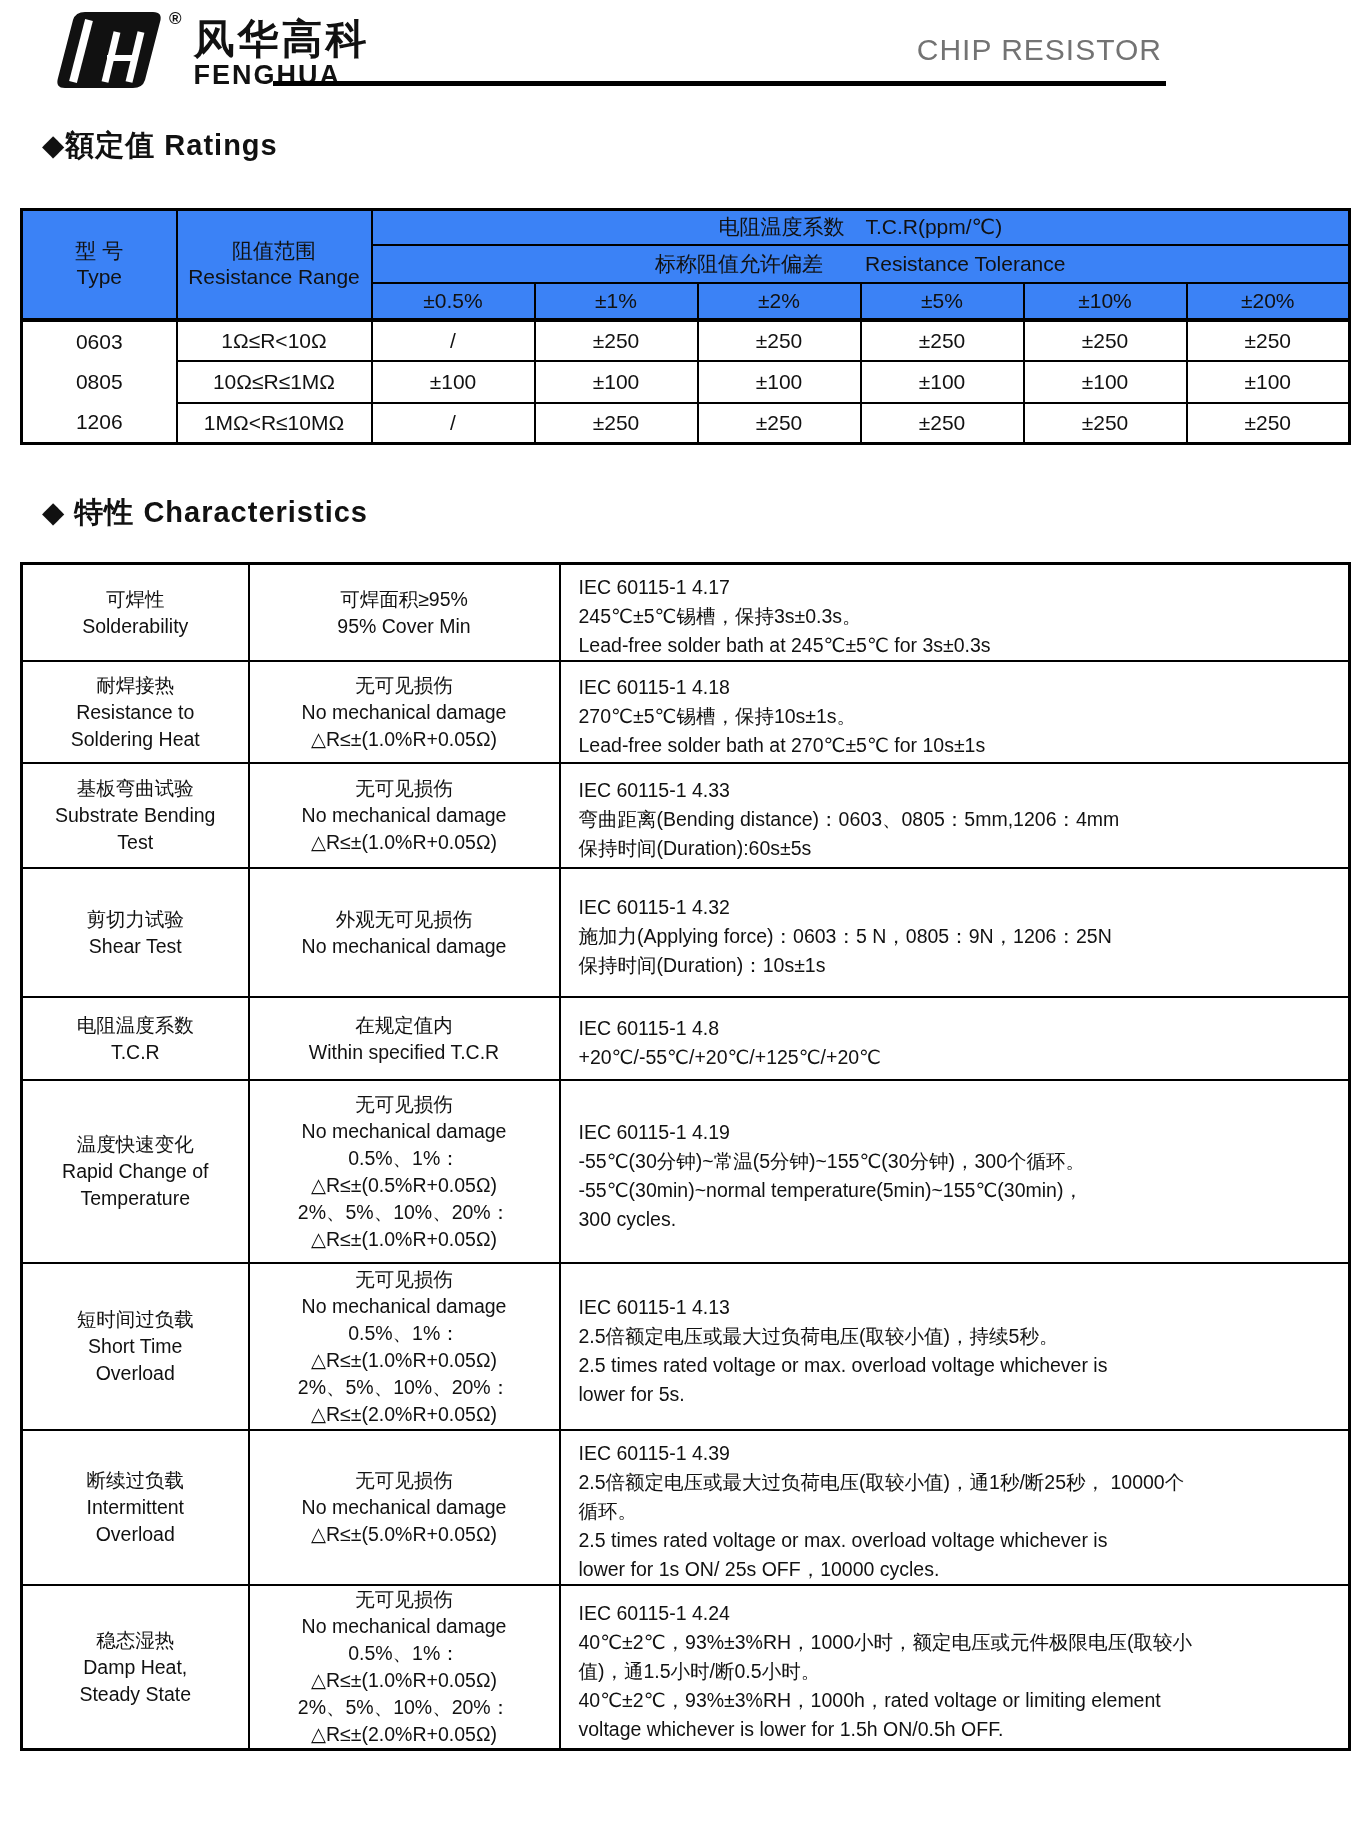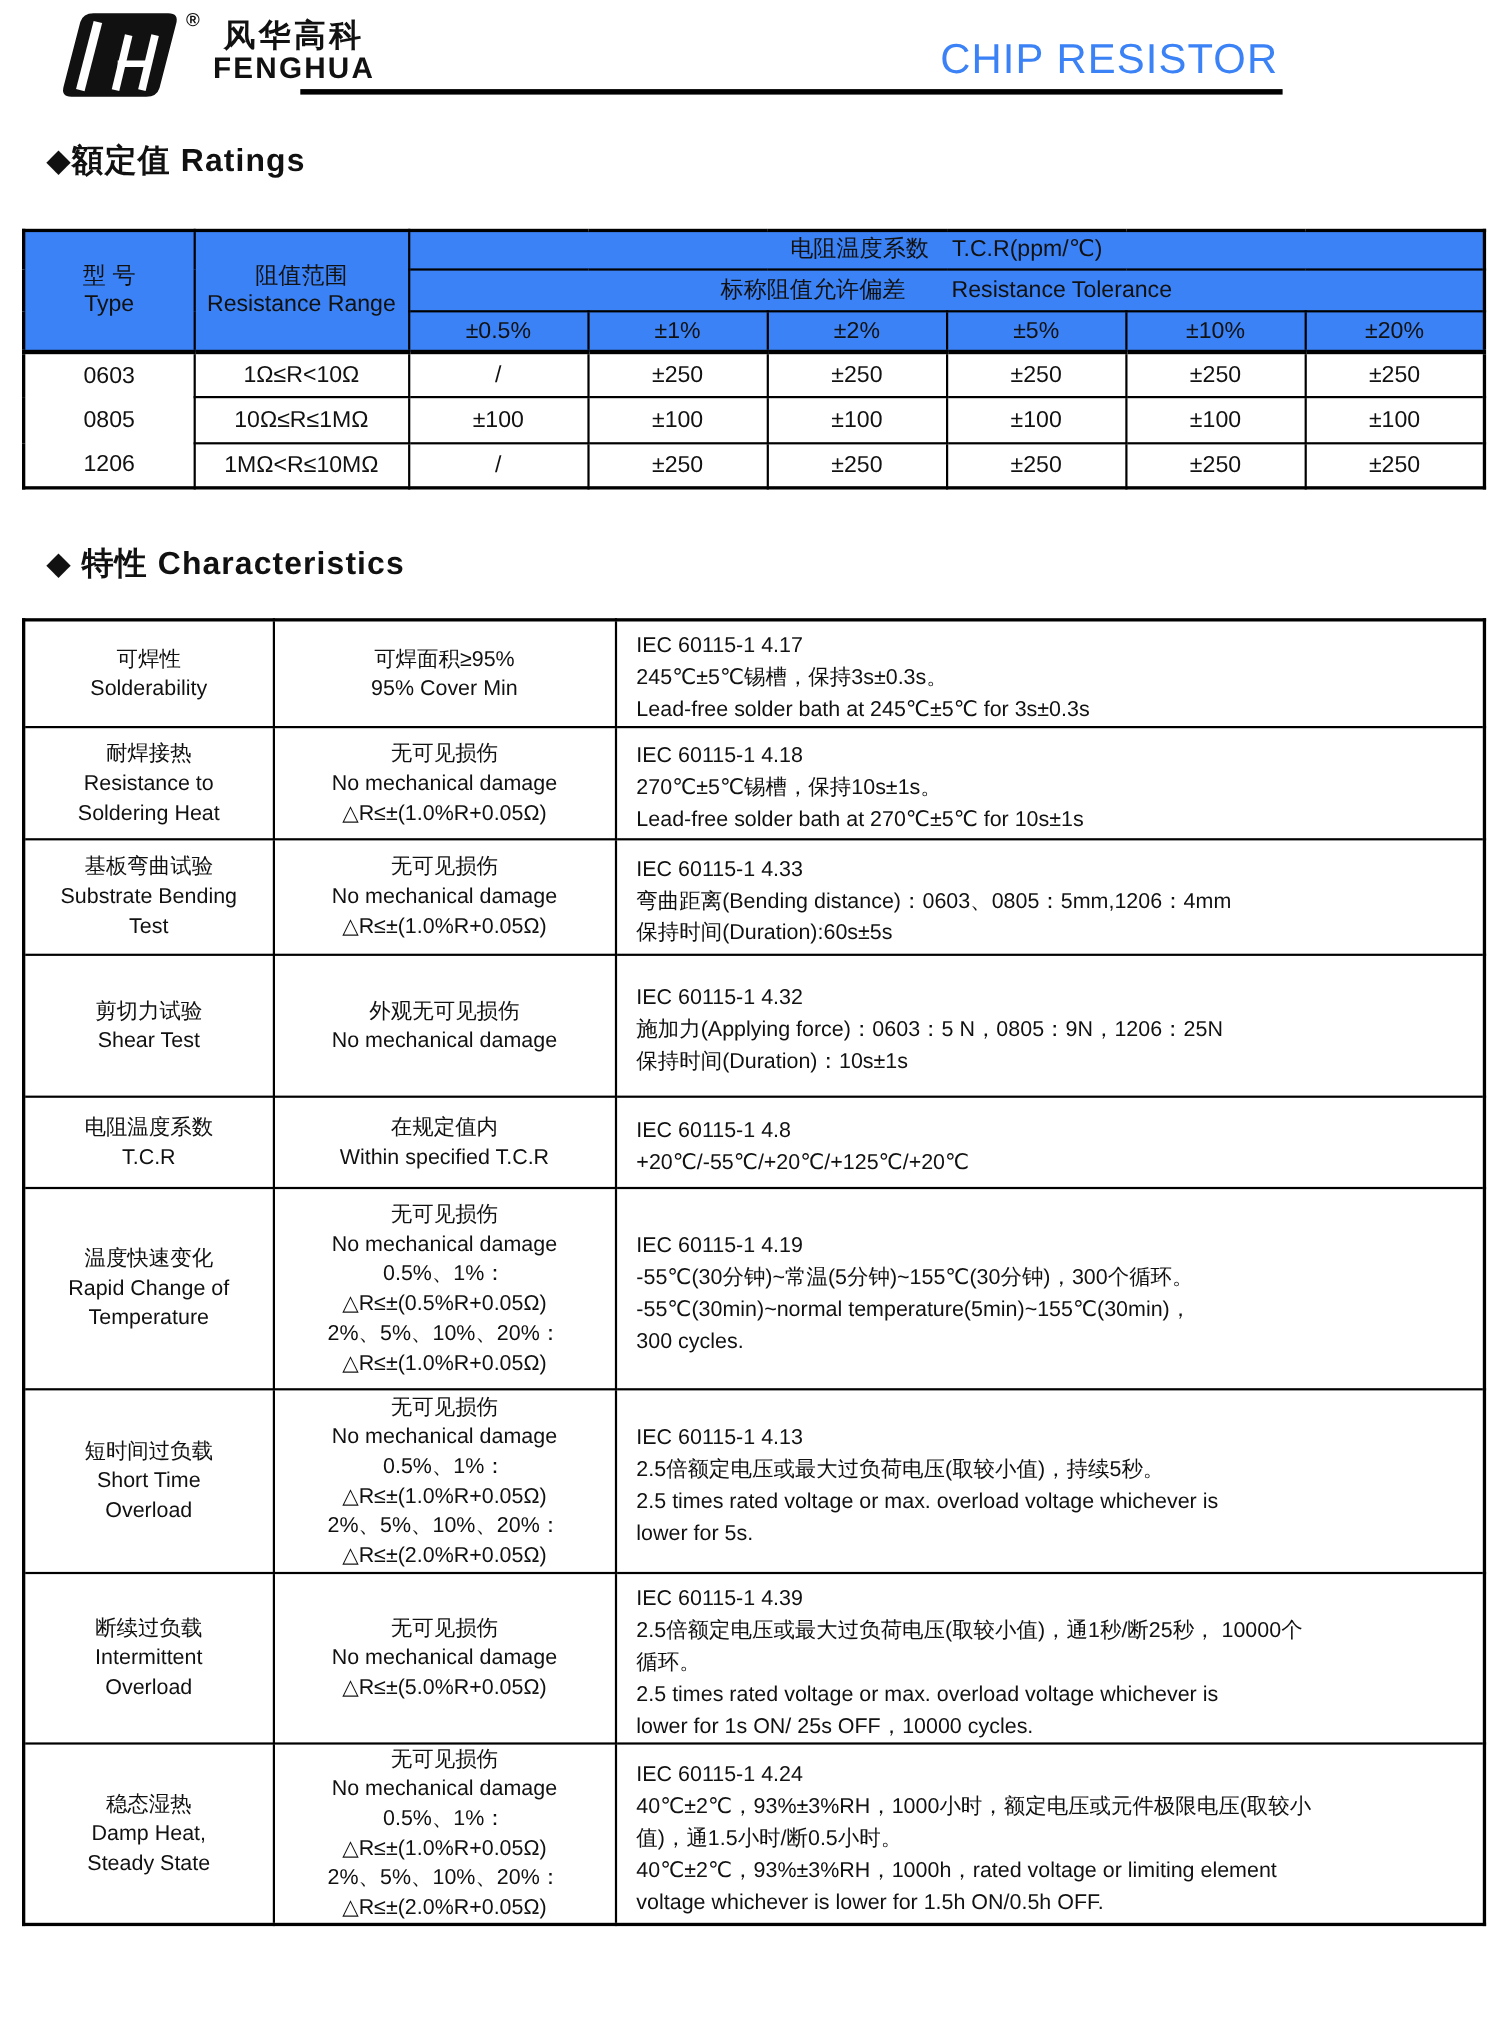--- a/index.html
+++ b/index.html
@@ -5,23 +5,23 @@
   * { box-sizing: border-box; margin: 0; padding: 0; }
   html, body { background: #ffffff; }
   body { font-family: "Liberation Sans", "DejaVu Sans", sans-serif; color: #111111; }
   .page { position: relative; width: 1368px; height: 1839px; background: #ffffff; overflow: hidden; }
 
   
   .logo { position: absolute; top: 10px; left: 55px; display: flex; align-items: flex-start; }
   .logo-mark { width: 112px; height: 80px; display: block; }
   .reg-mark { font-size: 17px; line-height: 1; margin: 0 6px 0 2px; font-weight: bold; }
   .logo-text { margin-left: 6px; margin-top: 8px; }
-  .logo-cn { font-size: 29px; font-weight: bold; letter-spacing: 3px; line-height: 1.05; text-align: center; }
+  .logo-cn { font-size: 41px; font-weight: bold; letter-spacing: 3px; line-height: 1.05; }
   .logo-en { font-size: 27px; font-weight: bold; letter-spacing: 2px; line-height: 1.1; }
-  .chip-title { position: absolute; top: 33px; left: 0; width: 1162px; text-align: right; font-size: 38px; letter-spacing: 1px; color: #3b82f6; padding-left: 44px; }
+  .chip-title { position: absolute; top: 33px; left: 0; width: 1162px; text-align: right; font-size: 30px; letter-spacing: 1px; color: #737373; padding-left: 44px; }
   .header-rule { position: absolute; top: 81px; left: 273px; width: 893px; height: 5px; background: #000; }
 
   
   .section-heading { position: absolute; left: 42px; font-size: 29px; font-weight: bold; letter-spacing: 1px; white-space: pre; }
   #ratings-heading { top: 126px; }
   #char-heading { top: 493px; }
 
   
   table { border-collapse: collapse; table-layout: fixed; background: #fff; }
   th, td { border: 2px solid #000; white-space: pre-line; vertical-align: middle; font-weight: normal; }

